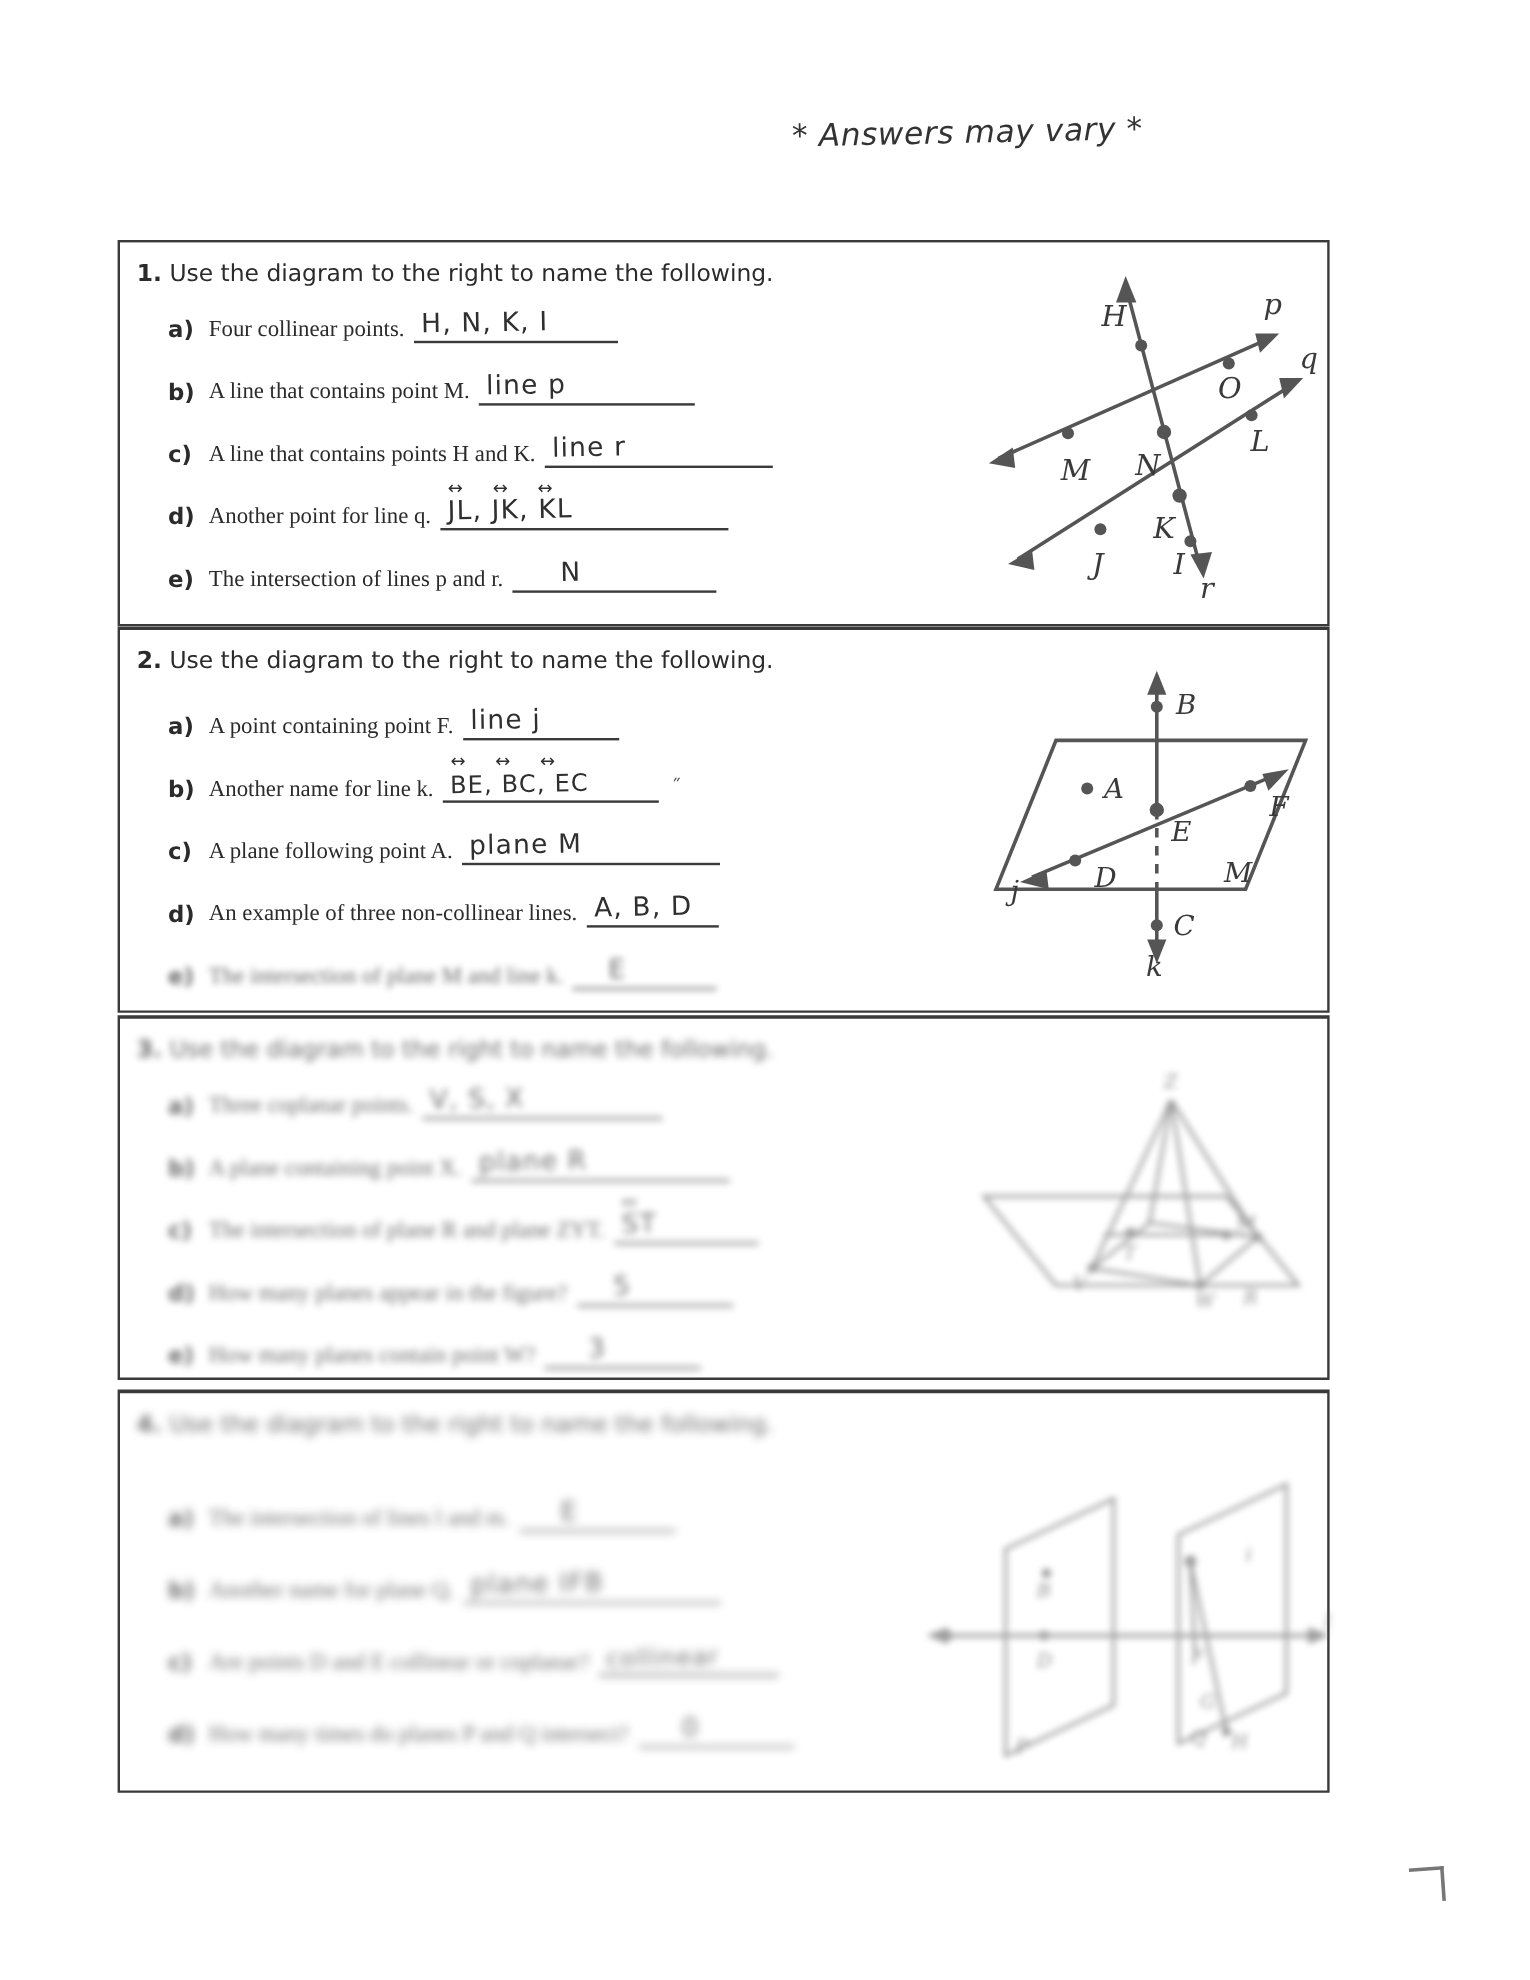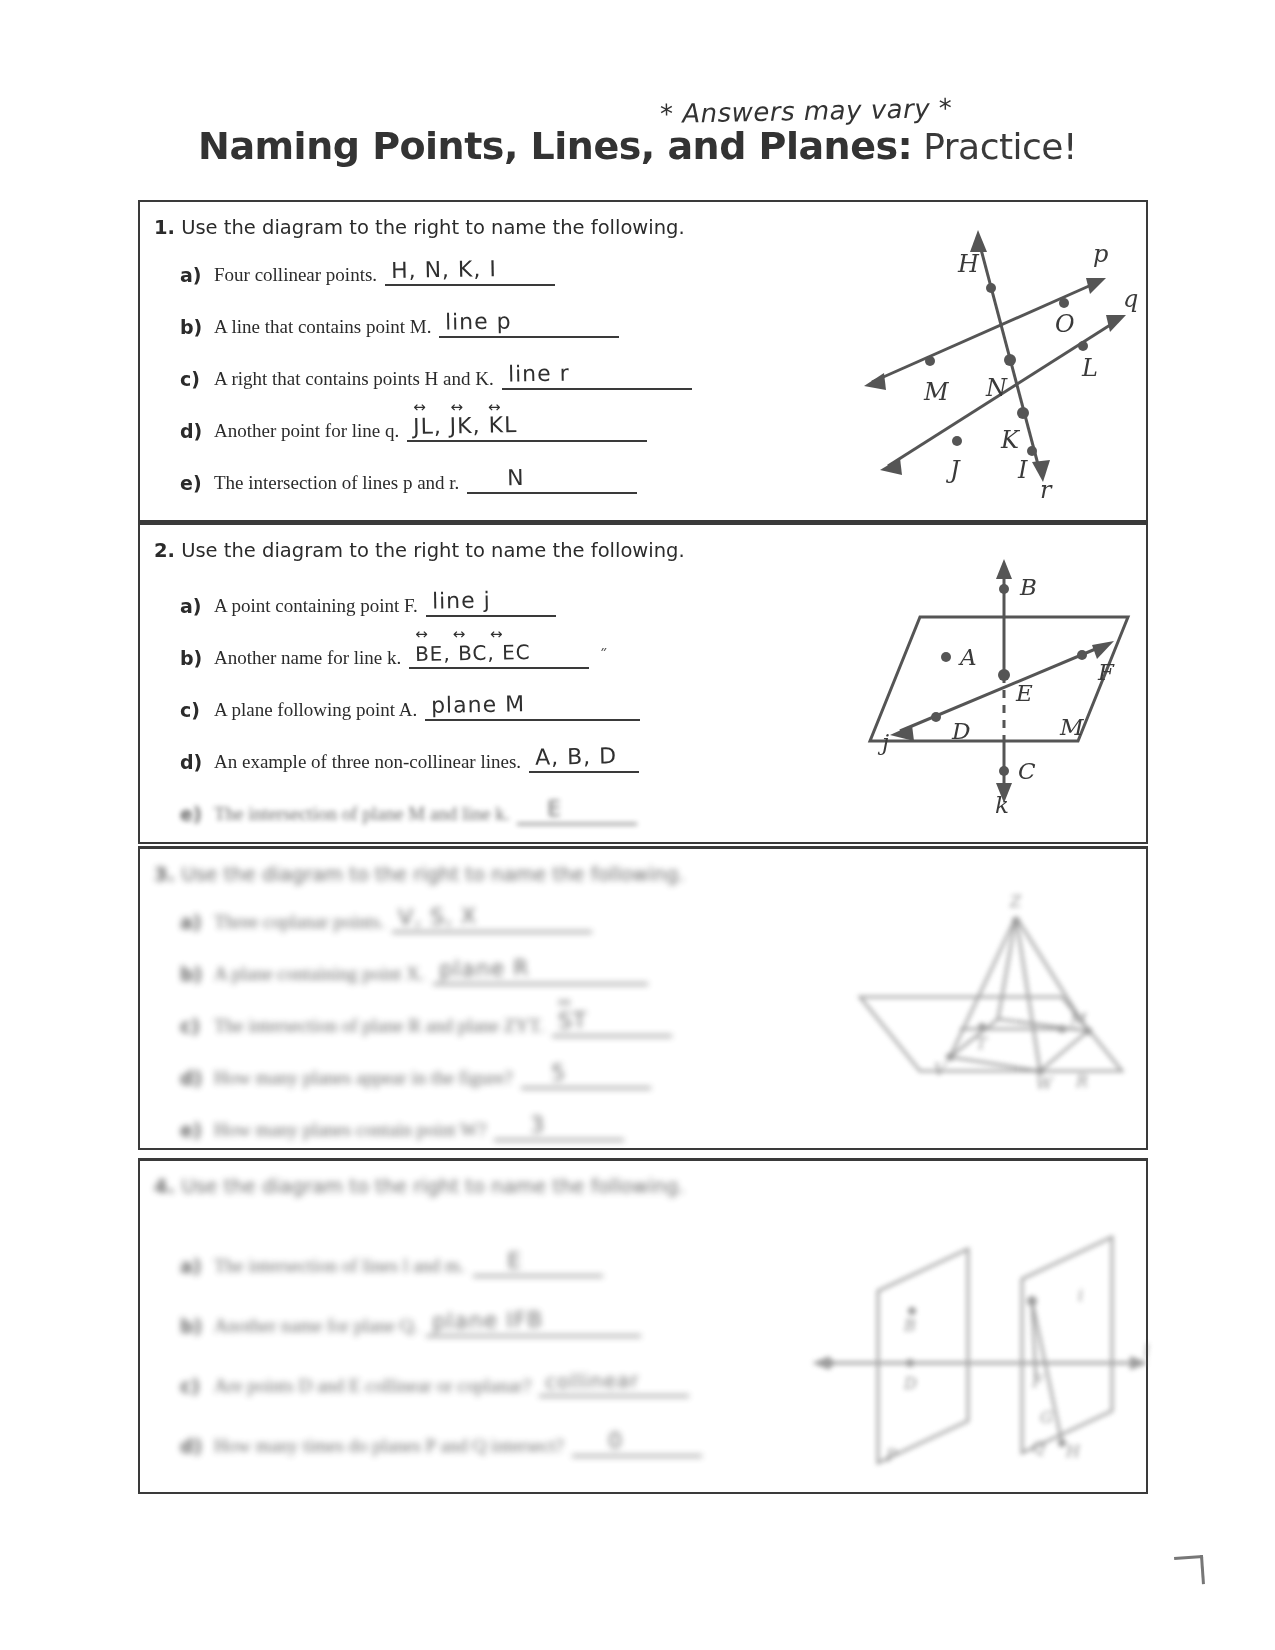--- a/index.html
+++ b/index.html
@@ -53,21 +53,20 @@
   }
 
   
   .qbox {
     position: absolute;
     left: 98px;
     width: 1010px;
     border: 2px solid #3a3a3a;
     box-sizing: border-box;
     background: #fff;
-    margin-left: 40px;
   }
   #box1 { top: 200px;  height: 322px; }
   #box2 { top: 522px;  height: 322px; border-top: 3px solid #3a3a3a; }
   #box3 { top: 846px;  height: 304px; border-top: 3px solid #3a3a3a; }
   #box4 { top: 1158px; height: 336px; border-top: 3px solid #3a3a3a; }
 
   
   #box2 .qcontent { filter: blur(0px); }
   #blurwrap2 { filter: blur(2.6px); opacity: .72; }
   #box3 .qcontent { filter: blur(3.1px); opacity: .70; }
@@ -149,23 +148,20 @@
     border-top: 3px solid #777;
     border-right: 3px solid #777;
     transform: rotate(-4deg);
   }
 </style>
 </head>
 <body>
 
 <div id="header">
   <div id="answers-note">* Answers may vary *</div>
-  <div id="page-title">
-    <span class="bold-part">Naming Points, Lines, and Planes:</span><span class="light-part"> Practice!</span>
-  </div>
 </div>
 
 <div class="qbox" id="box1">
   <div class="qcontent">
     <div class="qheading" style="top:14px;">
       <span class="num">1.</span>
       <span>Use the diagram to the right to name the following.</span>
     </div>
 
     <div class="qitem" style="top:58px;">
@@ -179,21 +175,21 @@
     <div class="qitem" style="top:110px;">
       <span class="lbl">b)</span>
       <span class="txt">A line that contains point M.</span>
       <span class="blank" style="width:180px;">
         <span class="ans">line p</span>
       </span>
     </div>
 
     <div class="qitem" style="top:162px;">
       <span class="lbl">c)</span>
-      <span class="txt">A right that contains points H and K.</span>
+      <span class="txt">A line that contains points H and K.</span>
       <span class="blank" style="width:190px;">
         <span class="ans">line r</span>
       </span>
     </div>
 
     <div class="qitem" style="top:214px;">
       <span class="lbl">d)</span>
       <span class="txt">Another point for line q.</span>
       <span class="blank" style="width:240px;">
         <span class="ovr">↔  ↔  ↔</span>

